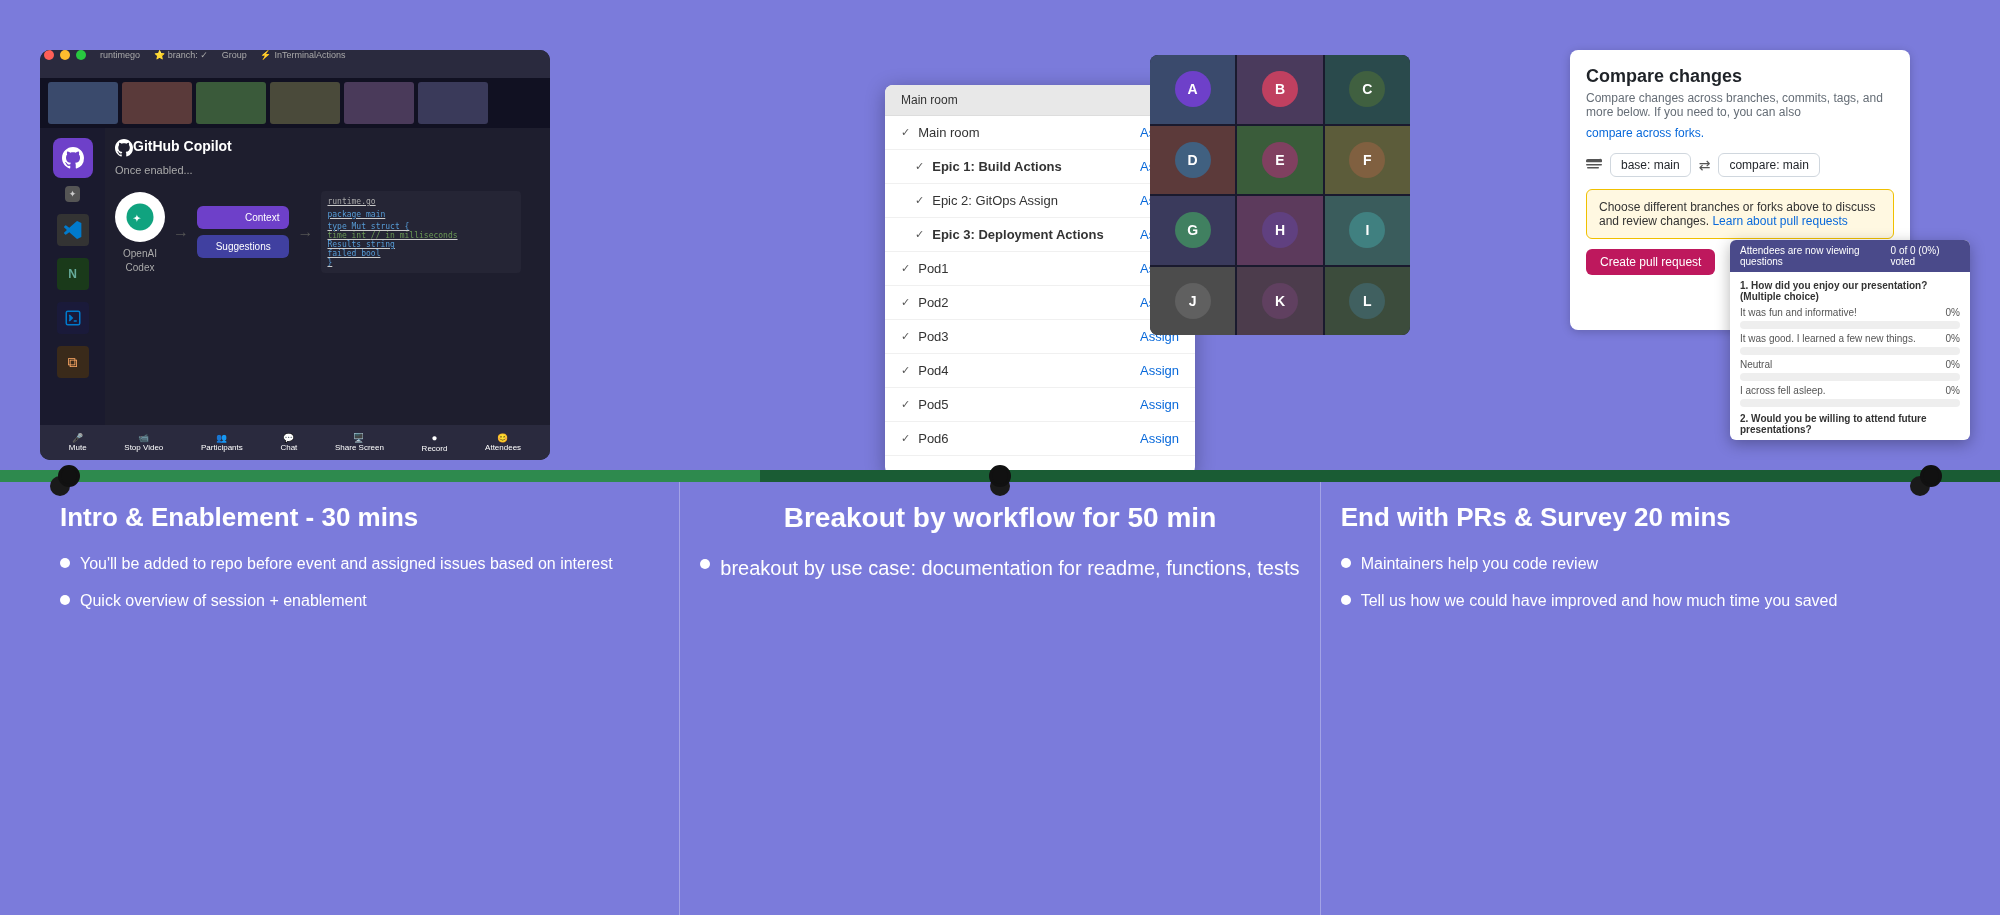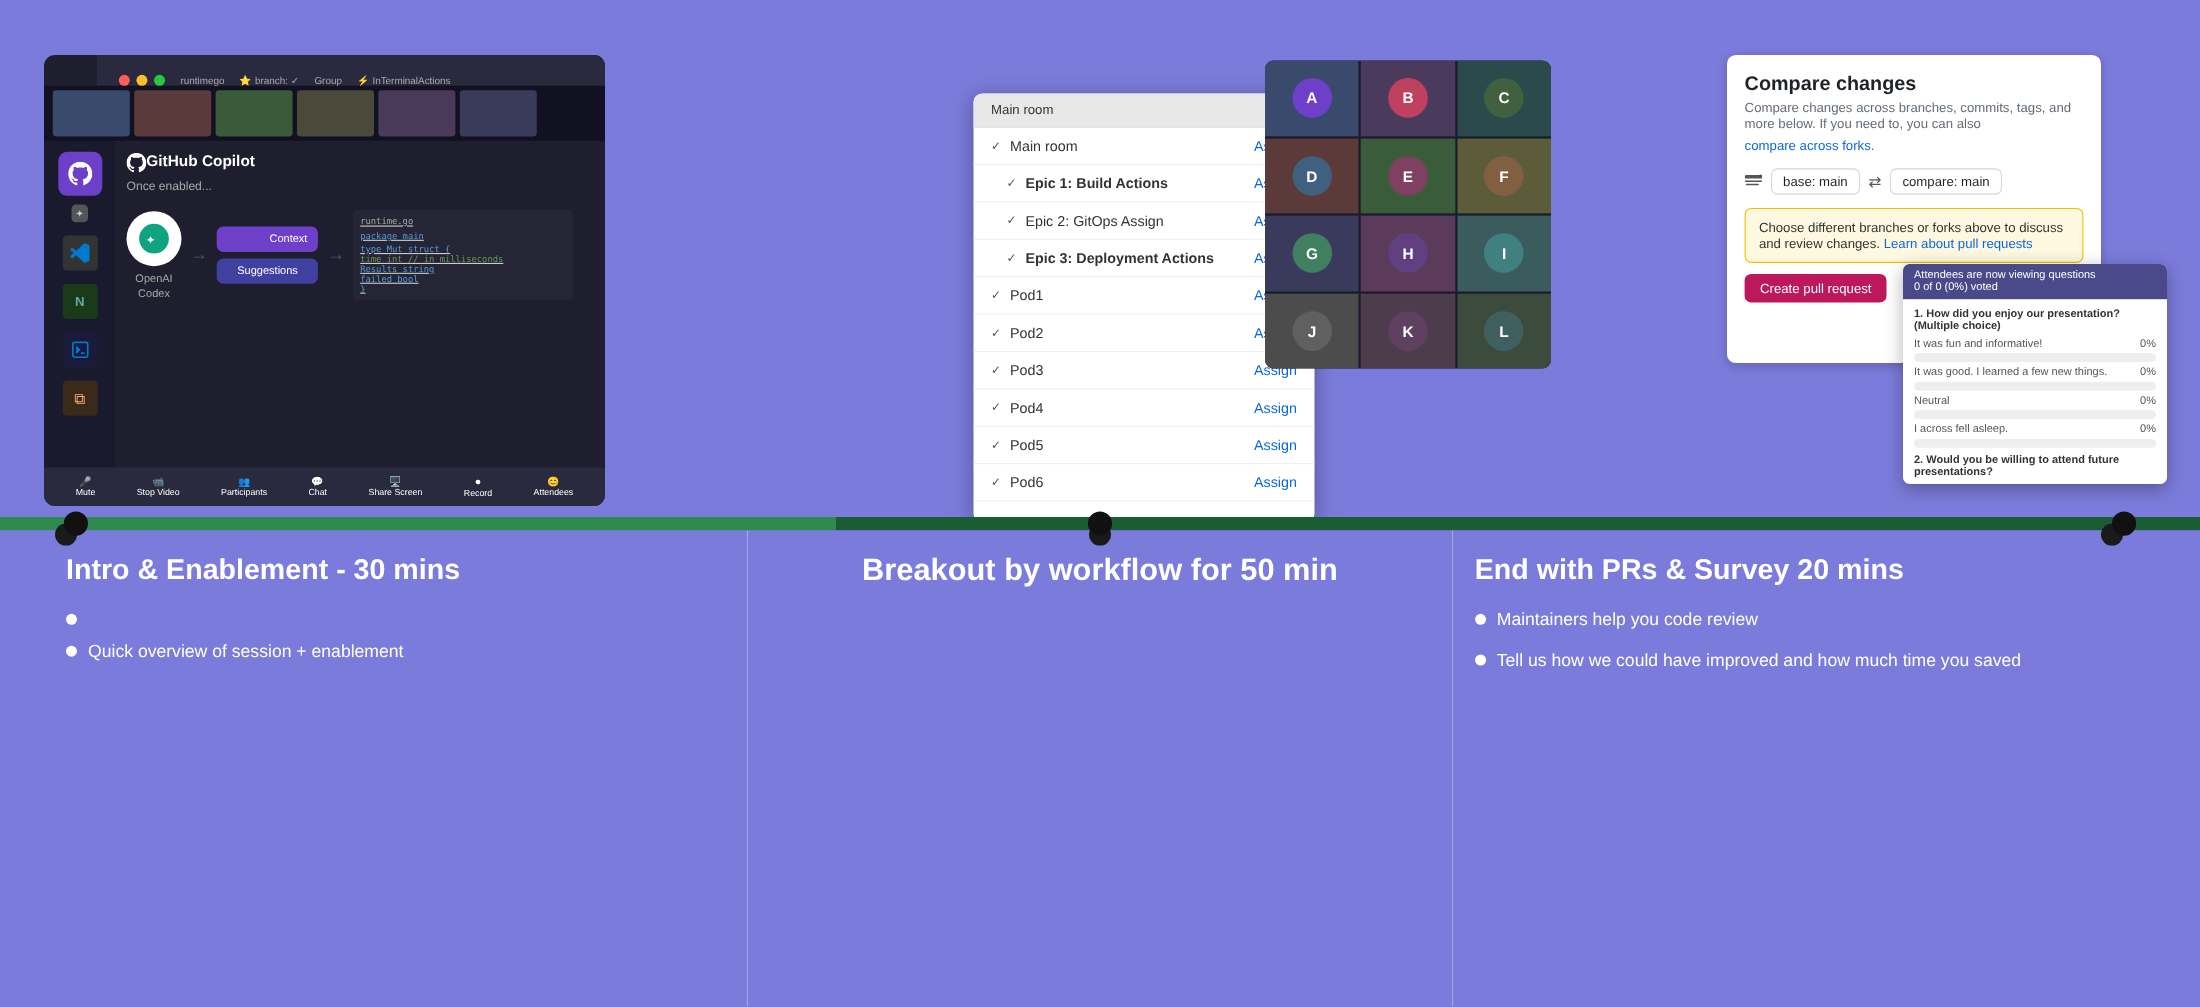--- a/index.html
+++ b/index.html
@@ -31,24 +31,23 @@
       background: #1e1e2e;
       border-radius: 10px;
       overflow: hidden;
       position: relative;
       margin-top: 20px;
     }
     .zoom-bar {
       height: 28px;
       background: #2a2a3e;
       display: flex;
-      align-items: flex-end;
-      padding: 0 20px;
+      align-items: flex-start;
+      padding: 0 4px;
       gap: 6px;
-      margin-left: 48px;
     }
     .zoom-dot {
       width: 10px; height: 10px; border-radius: 50%;
     }
     .zoom-dot.red { background: #ff5f57; }
     .zoom-dot.yellow { background: #ffbd2e; }
     .zoom-dot.green { background: #28c840; }
     .zoom-participants {
       display: flex;
       gap: 4px;
@@ -273,21 +272,20 @@
       overflow: hidden;
       font-size: 10px;
     }
     .polling-header {
       background: #4a4a8a;
       color: white;
       padding: 5px 10px;
       font-size: 10px;
       display: flex;
       justify-content: flex-end;
-      flex-direction: column;
     }
     .polling-body {
       padding: 8px 10px;
     }
     .poll-question {
       font-weight: bold;
       color: #333;
       margin-bottom: 5px;
       font-size: 10px;
     }
@@ -740,30 +738,35 @@
 
 <div class="timeline-section">
   <div class="timeline-bar"></div>
   <div class="timeline-content">
 
     <div class="timeline-col" style="position:relative">
       <div style="position:absolute;top:-17px;left:18px;width:22px;height:22px;border-radius:50%;background:#111;z-index:10;border:3px solid #111"></div>
       <div class="col-title">Intro &amp; Enablement - 30 mins</div>
       <div class="col-bullet">
         <span class="bullet-dot"></span>
+        <span>You'll be added to repo before event and assigned issues based on interest</span>
       </div>
       <div class="col-bullet">
         <span class="bullet-dot"></span>
         <span>Quick overview of session + enablement</span>
       </div>
     </div>
 
     <div class="timeline-col" style="position:relative;border-left:1px solid rgba(255,255,255,0.3)">
       <div style="position:absolute;top:-17px;left:50%;transform:translateX(-50%);width:22px;height:22px;border-radius:50%;background:#111;z-index:10;border:3px solid #111"></div>
       <div class="middle-col-title">Breakout by workflow  for 50 min</div>
+      <div class="col-bullet" style="font-size:20px">
+        <span class="bullet-dot"></span>
+        <span>breakout by use case: documentation for readme, functions, tests</span>
+      </div>
     </div>
 
     <div class="timeline-col" style="position:relative;border-left:1px solid rgba(255,255,255,0.3)">
       <div style="position:absolute;top:-17px;right:18px;width:22px;height:22px;border-radius:50%;background:#111;z-index:10;border:3px solid #111"></div>
       <div class="col-title">End with PRs &amp; Survey 20 mins</div>
       <div class="col-bullet">
         <span class="bullet-dot"></span>
         <span>Maintainers help you code review</span>
       </div>
       <div class="col-bullet">

